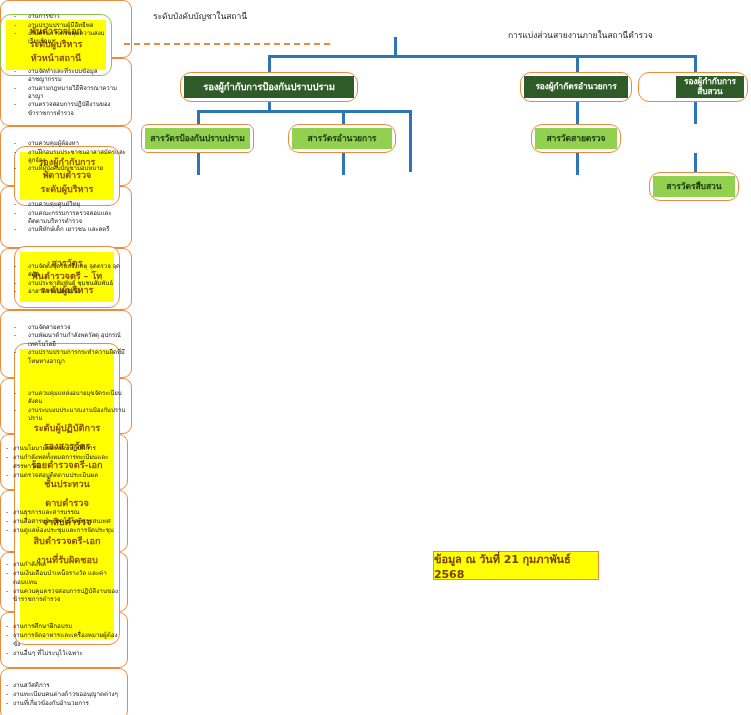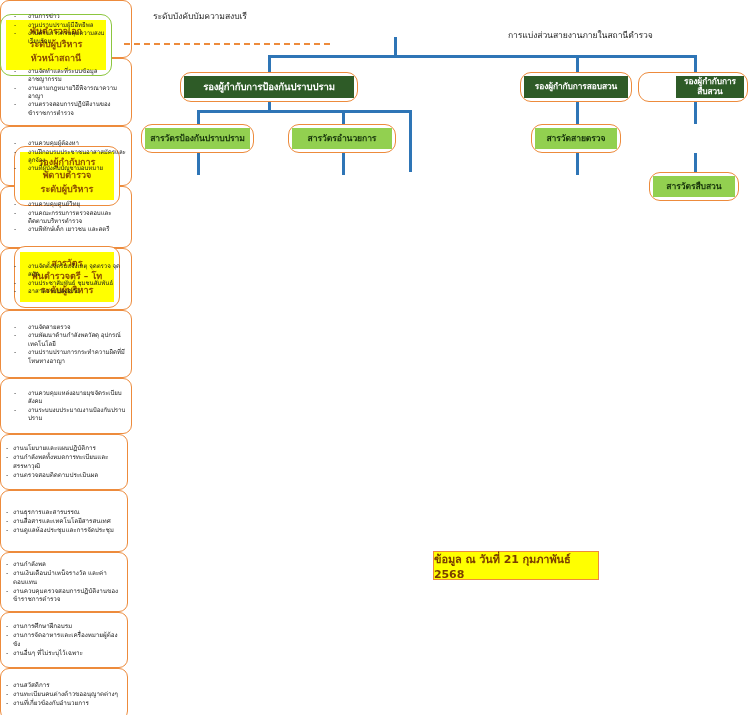--- a/index.html
+++ b/index.html
@@ -154,21 +154,21 @@
     font-size:11px;
     font-weight:bold;
     letter-spacing:-.1px;
   }
 </style>
 </head>
 <body>
 
 <div id="stage">
 
-  <div class="caption" style="left:153px;top:9px;">ระดับบังคับบัมความสงบเรี</div>
+  <div class="caption" style="left:153px;top:9px;">ระดับบังคับบัญชาในสถานี</div>
   <div class="caption" style="left:508px;top:28px;">การแบ่งส่วนสายงานภายในสถานีตำรวจ</div>
 
   <div class="dashlink" style="left:124px;top:43px;width:206px;"></div>
 
   <div class="conn v" style="left:394px;top:37px;height:20px;"></div>
 
   <div class="conn h" style="left:268px;top:55px;width:429px;"></div>
 
   <div class="conn v" style="left:268px;top:55px;height:20px;"></div>
   <div class="conn v" style="left:576px;top:55px;height:20px;"></div>
@@ -205,35 +205,47 @@
   </div>
 
   <div class="node shell-yellow" style="left:14px;top:246px;width:106px;height:62px;">
     <div class="chip-yellow">
       <span>สารวัตร</span>
       <span>พันตำรวจตรี – โท</span>
       <span>ระดับผู้บริหาร</span>
     </div>
   </div>
 
+  <div class="node shell-yellow" style="left:14px;top:343px;width:106px;height:302px;">
+    <div class="chip-yellow big">
+      <span>ระดับผู้ปฏิบัติการ</span>
+      <span>รองสารวัตร</span>
+      <span>ร้อยตำรวจตรี-เอก</span>
+      <span>ชั้นประทวน</span>
+      <span>ดาบตำรวจ</span>
+      <span>จ่าสิบตำรวจ</span>
+      <span>สิบตำรวจตรี-เอก</span>
+      <span>งานที่รับผิดชอบ</span>
+    </div>
+  </div>
 
 
   <div class="node shell" style="left:180px;top:72px;width:178px;height:30px;">
     <div class="chip-dark">รองผู้กำกับการป้องกันปราบปราม</div>
   </div>
 
   <div class="node shell" style="left:520px;top:72px;width:112px;height:30px;">
-    <div class="chip-dark" style="font-size:8.4px;">รองผู้กำกับการสอบสวน</div>
+    <div class="chip-dark" style="font-size:8.4px;">รองผู้กำกัตรอำนวยการ</div>
   </div>
 
   <div class="node shell" style="left:638px;top:72px;width:110px;height:30px;">
     <div class="chip-dark" style="font-size:8.4px;margin-left:34px;">รองผู้กำกับการสืบสวน</div>
   </div>
 
-  <div class="node shell" style="left:141px;top:124px;width:113px;height:29px;">
+  <div class="node shell" style="left:141px;top:124px;width:113px;height:29px;border-radius:7px;">
     <div class="chip-green">สารวัตรป้องกันปราบปราม</div>
   </div>
 
   <div class="node shell" style="left:288px;top:124px;width:108px;height:29px;">
     <div class="chip-green">สารวัตรอำนวยการ</div>
   </div>
 
   <div class="node shell" style="left:531px;top:124px;width:90px;height:29px;">
     <div class="chip-green">สารวัดสายตรวจ</div>
   </div>

